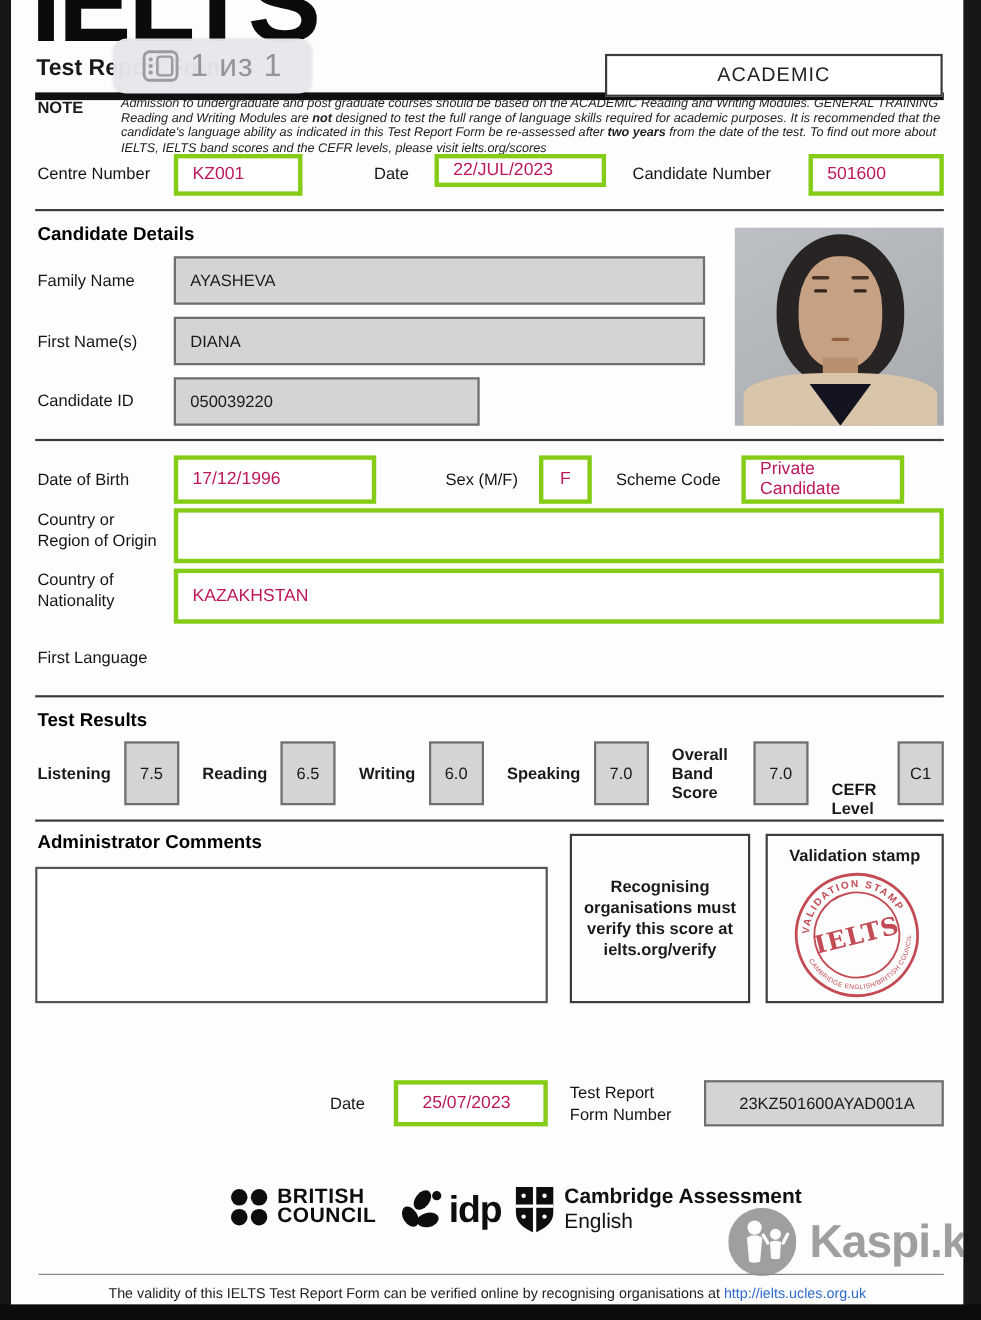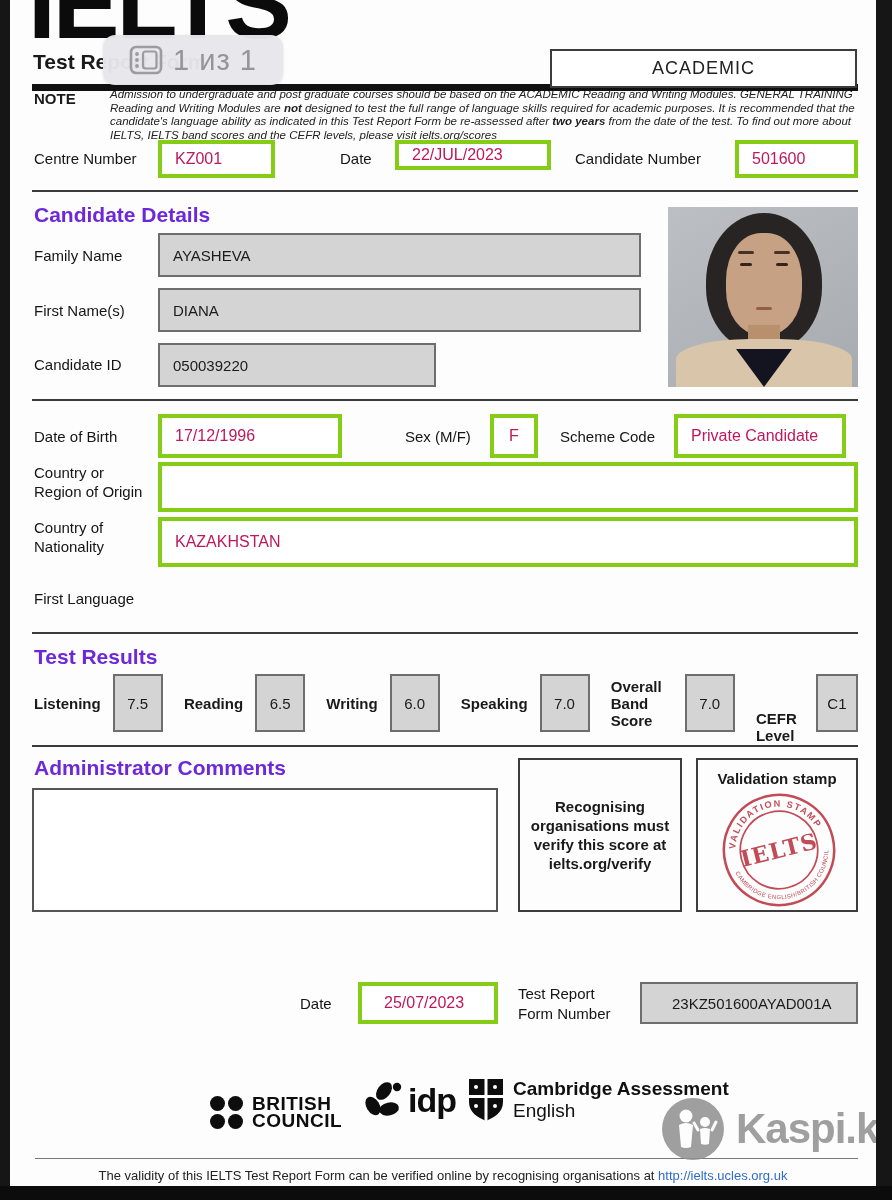--- a/index.html
+++ b/index.html
@@ -51,21 +51,21 @@
   .lbl { font-size:15px; color:#151515; }
   .box {
     border:4px solid #84cc16; background:#fff; display:flex; align-items:center;
     font-size:16px; color:#be185d; padding-left:13px;
   }
   .gbox {
     border:2px solid #6e6e6e; background:#d4d4d4; display:flex; align-items:center;
     font-size:15px; color:#1b1b1b; padding-left:13px;
   }
   .divider { position:absolute; left:22px; width:826px; height:2px; background:#3b3b3b; }
-  .heading { font-size:21px; font-weight:bold; color:#6d28d9; }
+  .heading { font-size:17px; font-weight:bold; color:#000000; }
 
   
   .photo { position:absolute; left:658px; top:207px; width:190px; height:180px;
     background:linear-gradient(150deg,#bcbfc3,#a7aaae); overflow:hidden; }
   .ph-hair { position:absolute; left:38px; top:6px; width:116px; height:138px;
     background:#292424; border-radius:50% 50% 46% 46%; }
   .ph-face { position:absolute; left:58px; top:26px; width:76px; height:102px;
     background:#c7a184; border-radius:46% 46% 44% 44%; }
   .ph-brow { position:absolute; width:16px; height:3px; background:#473226; border-radius:2px; top:44px; }
   .ph-eye  { position:absolute; width:12px; height:3px; background:#33241c; border-radius:2px; top:56px; }
@@ -86,21 +86,21 @@
 
   .comments-box { position:absolute; left:22px; top:788px; width:466px; height:124px; border:2px solid #555; background:#fff; }
   .verify-box { position:absolute; left:508px; top:758px; width:164px; height:154px; border:2px solid #3c3c3c;
     display:flex; align-items:center; justify-content:center; text-align:center; }
   .verify-text { font-size:15px; font-weight:bold; line-height:19px; width:150px; }
   .stamp-box { position:absolute; left:686px; top:758px; width:162px; height:154px; border:2px solid #3c3c3c; }
   .stamp-title { position:absolute; top:10px; width:100%; text-align:center; font-size:15px; font-weight:bold; }
   .stamp-svg { position:absolute; left:23px; top:32px; transform:rotate(-14deg); }
 
   
-  .bc-logo { position:absolute; left:200px; top:1080px; display:flex; align-items:center; gap:9px;margin-top:15px; }
+  .bc-logo { position:absolute; left:200px; top:1080px; display:flex; align-items:center; gap:9px; }
   .bc-dots { display:grid; grid-template-columns:15px 15px; grid-gap:3px; }
   .bc-dot { width:15px; height:15px; border-radius:50%; background:#0d0d0d; }
   .bc-text { font-size:19px; font-weight:bold; line-height:17px; letter-spacing:0.5px; color:#0d0d0d; }
   .idp-logo { position:absolute; left:350px; top:1078px; display:flex; align-items:center; gap:4px; }
   .idp-text { font-size:34px; font-weight:bold; color:#0d0d0d; letter-spacing:-1px; }
   .ca-logo { position:absolute; left:458px; top:1078px; display:flex; align-items:center; gap:9px; }
   .ca-text-1 { font-size:19px; font-weight:bold; color:#101010; }
   .ca-text-2 { font-size:19px; color:#101010; }
 
   
@@ -160,21 +160,21 @@
     <div class="ph-shirt"></div>
   </div>
 
   <div class="divider" style="top:399px;"></div>
 
   <div class="abs lbl" style="left:24px;top:428px;">Date of Birth</div>
   <div class="abs box" style="left:148px;top:414px;width:184px;height:44px;">17/12/1996</div>
   <div class="abs lbl" style="left:395px;top:428px;">Sex (M/F)</div>
   <div class="abs box" style="left:480px;top:414px;width:48px;height:44px;justify-content:center;padding-left:0;">F</div>
   <div class="abs lbl" style="left:550px;top:428px;">Scheme Code</div>
-  <div class="abs box" style="left:664px;top:414px;width:172px;height:44px;">Private Candidate</div>
+  <div class="abs box" style="left:664px;top:414px;width:148px;height:44px;">Private Candidate</div>
 
   <div class="abs lbl" style="left:24px;top:463px;width:116px;line-height:19px;">Country or Region of Origin</div>
   <div class="abs box" style="left:148px;top:462px;width:700px;height:50px;"></div>
   <div class="abs lbl" style="left:24px;top:518px;width:106px;line-height:19px;">Country of Nationality</div>
   <div class="abs box" style="left:148px;top:517px;width:700px;height:50px;">KAZAKHSTAN</div>
   <div class="abs lbl" style="left:24px;top:590px;">First Language</div>
 
   <div class="divider" style="top:632px;"></div>
 
   <div class="abs heading" style="left:24px;top:645px;">Test Results</div>

